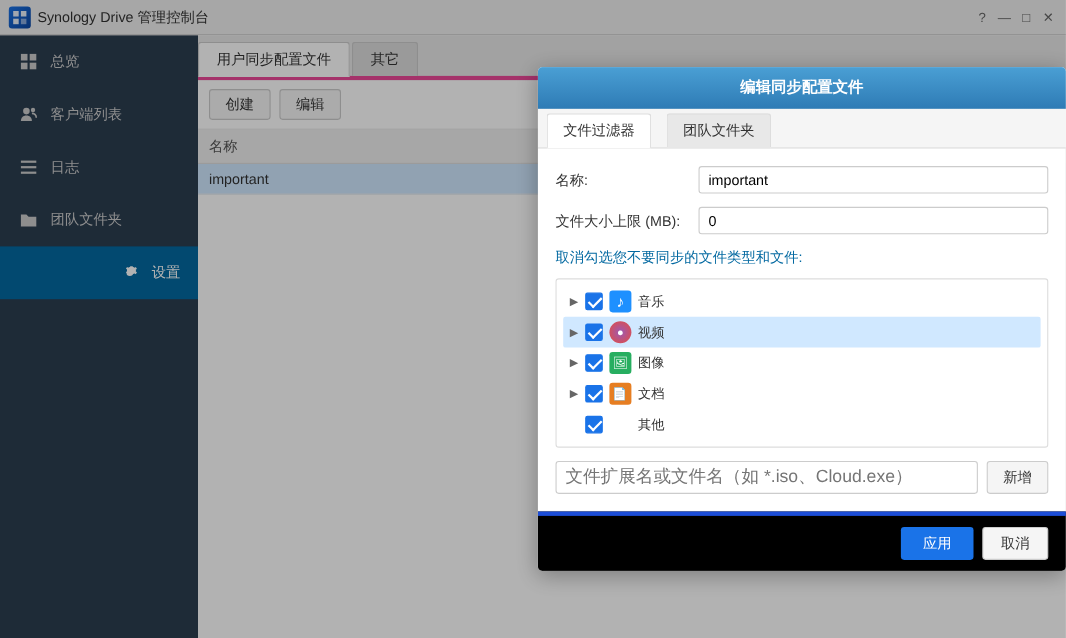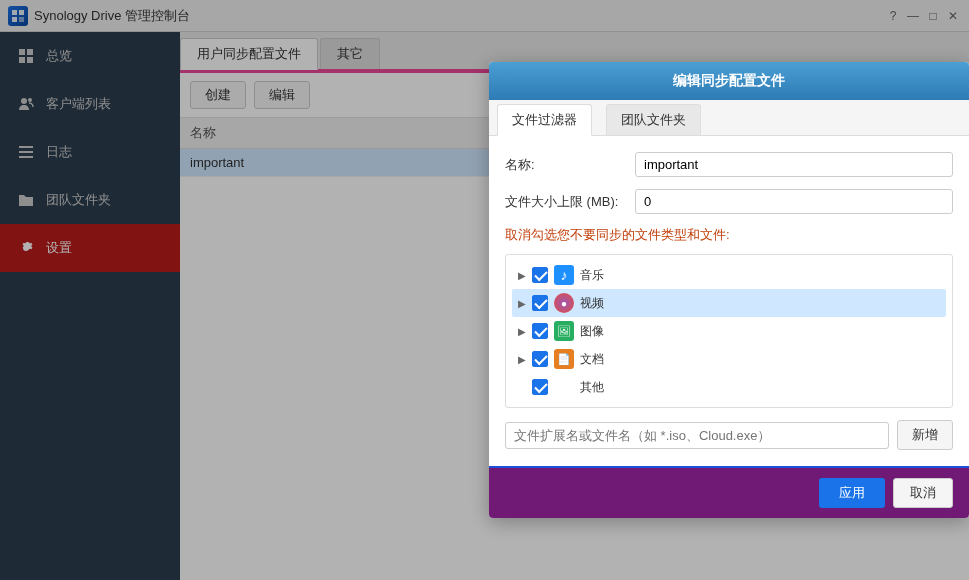--- a/index.html
+++ b/index.html
@@ -81,22 +81,23 @@
     .sidebar-item {
       display: flex;
       align-items: center;
       gap: 10px;
       padding: 14px 16px;
       color: #ccc;
       cursor: pointer;
       transition: background 0.2s;
     }
     .sidebar-item.active {
-      background: #b91c1c;
+      background: #0369a1;
       color: white;
+      justify-content: flex-end;
     }
     .sidebar-item-icon {
       width: 20px;
       height: 20px;
       display: flex;
       align-items: center;
       justify-content: center;
       font-size: 16px;
       flex-shrink: 0;
     }
@@ -257,21 +258,21 @@
     .form-input {
       flex: 1;
       border: 1px solid #ccc;
       border-radius: 3px;
       padding: 4px 8px;
       font-size: 13px;
       outline: none;
     }
     .form-hint {
       font-size: 13px;
-      color: #c2410c;
+      color: #0369a1;
       margin-bottom: 10px;
     }
 
     
     .file-tree {
       border: 1px solid #ddd;
       border-radius: 3px;
       padding: 6px;
       margin-bottom: 12px;
     }
@@ -315,42 +316,42 @@
     .file-input-row {
       display: flex;
       gap: 8px;
       align-items: center;
     }
     .file-input {
       flex: 1;
       border: 1px solid #ccc;
       border-radius: 3px;
       padding: 5px 8px;
-      font-size: 13px;
+      font-size: 16px;
       color: #999;
       outline: none;
     }
     .btn-add {
       padding: 5px 14px;
       background: #f5f5f5;
       border: 1px solid #ccc;
       border-radius: 3px;
       cursor: pointer;
       font-size: 13px;
       color: #333;
     }
 
     
     .dialog-footer {
       display: flex;
       justify-content: flex-end;
       gap: 8px;
       padding: 10px 16px;
-      border-top: 2px solid #1d4ed8;
-      background: #701a75;
+      border-top: 4px solid #1d4ed8;
+      background: #000000;
     }
     .btn-apply {
       padding: 5px 20px;
       background: #1a73e8;
       border: none;
       border-radius: 3px;
       color: white;
       cursor: pointer;
       font-size: 13px;
     }

